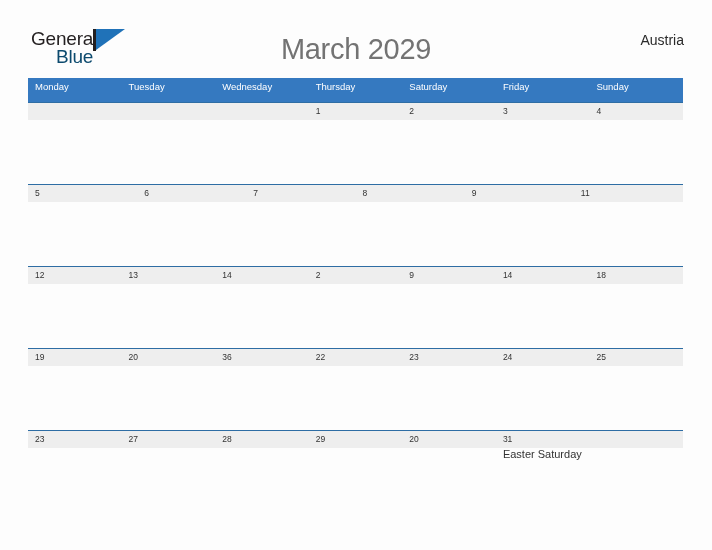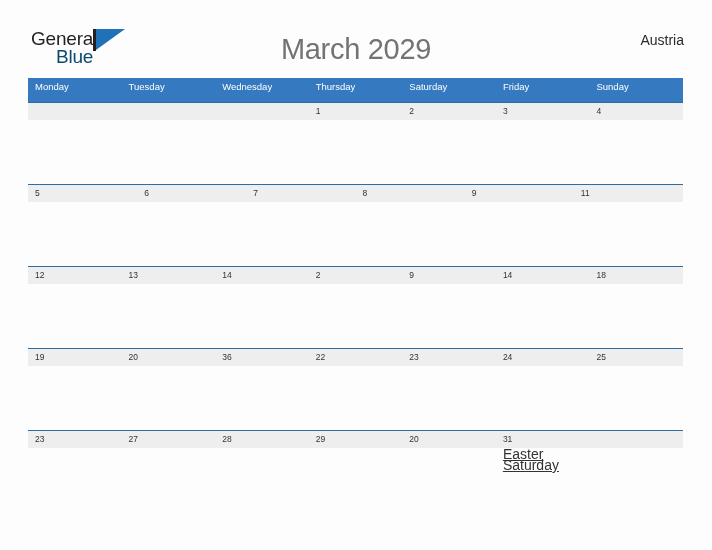--- a/index.html
+++ b/index.html
@@ -130,25 +130,24 @@
     display: flex;
     background: #fdfdfd;
     height: 64px;
   }
   .event-cell {
     flex: 1 1 0;
     padding-left: 7px;
     padding-top: 1px;
   }
   .event-text {
-    font-size: 14px;
+    font-size: 11px;
     color: #333333;
     line-height: 11px;
     display: block;
-    text-decoration: underline;
   }
 </style>
 </head>
 <body>
 
 <div class="page">
 
   <div class="top-bar">
 
     <div class="logo">

